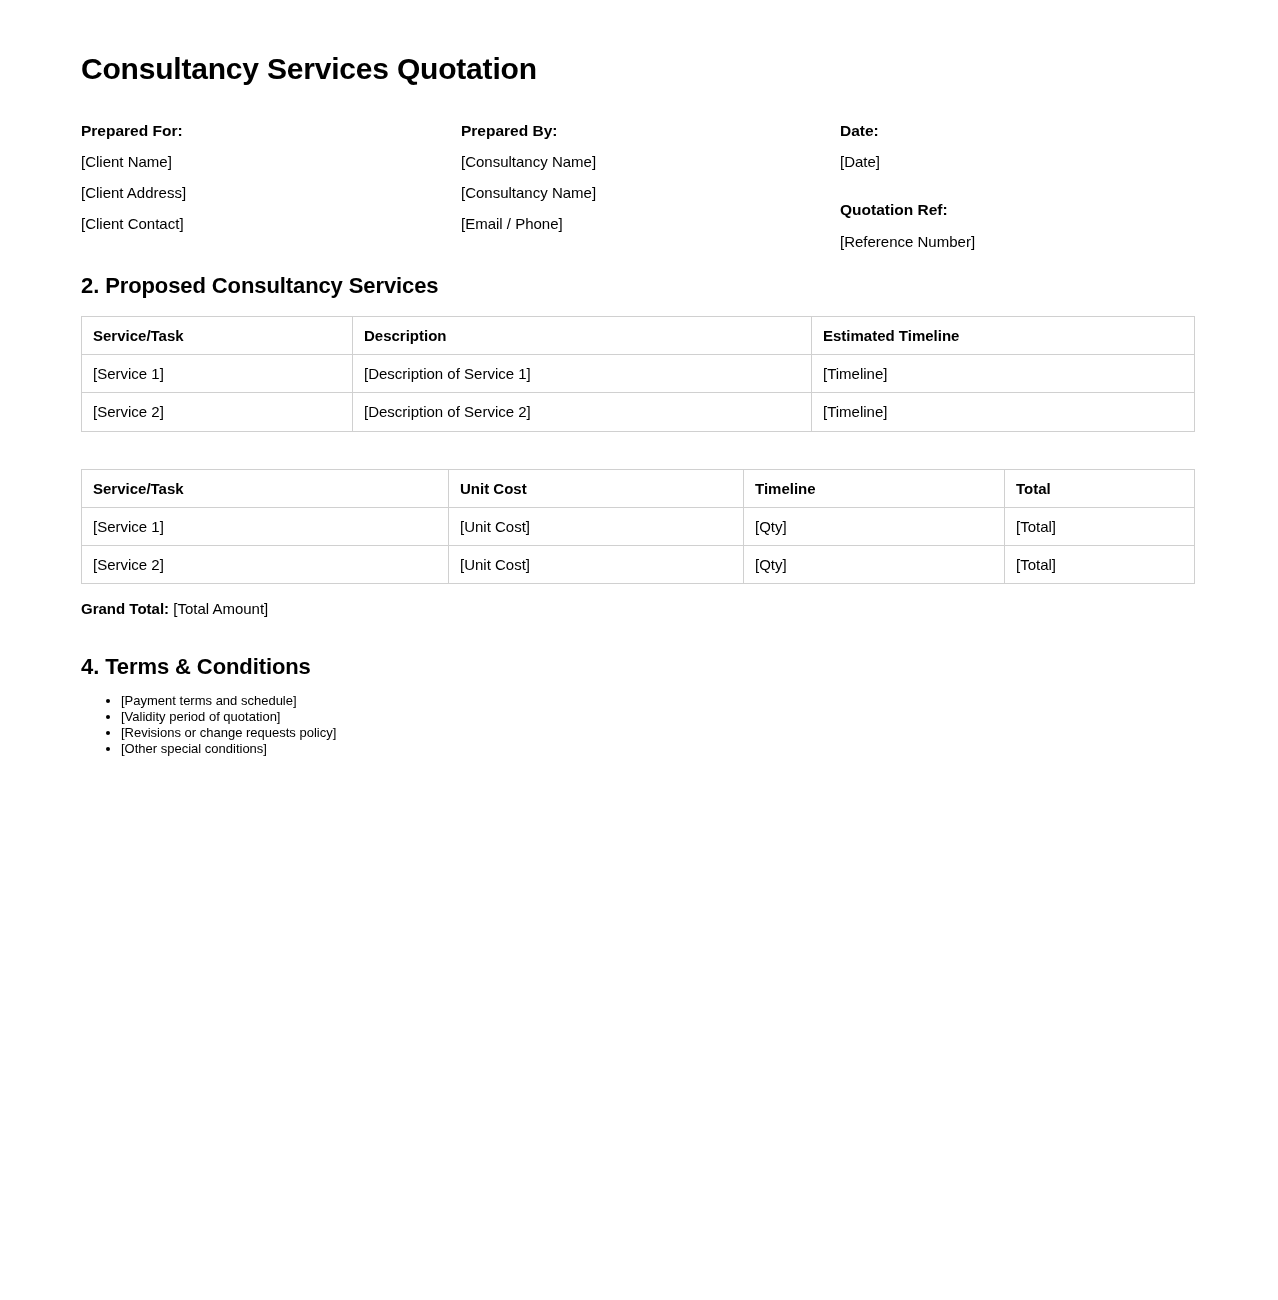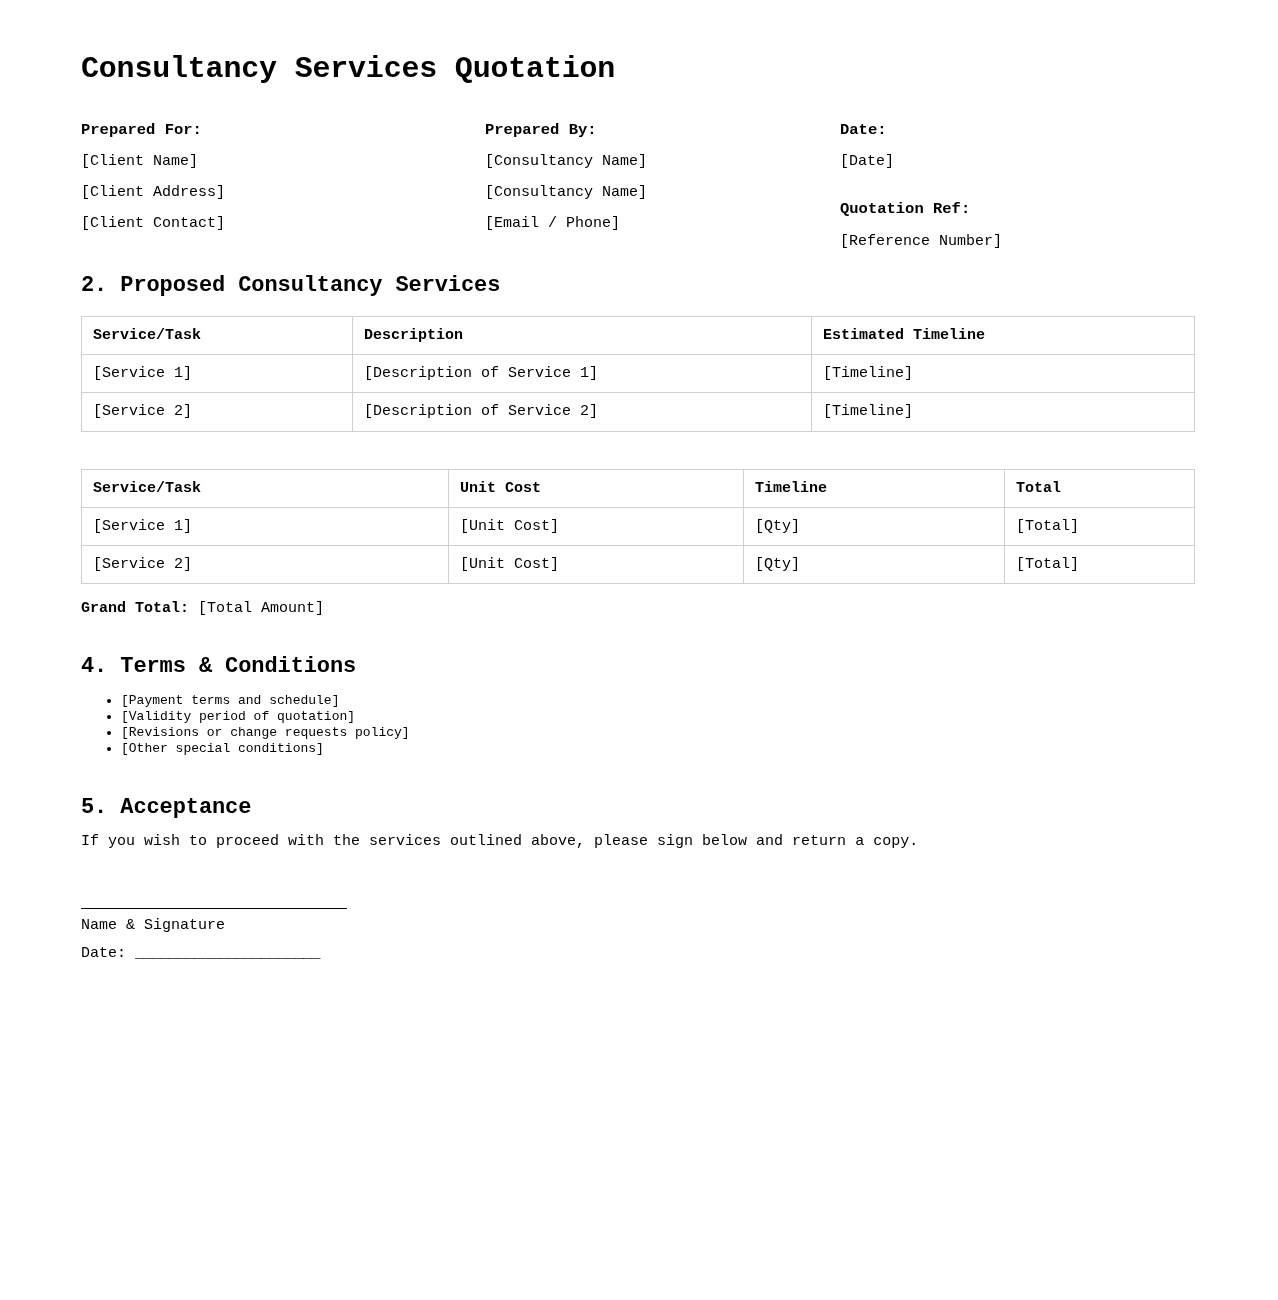--- a/index.html
+++ b/index.html
@@ -13,21 +13,20 @@
     font-family: "Liberation Sans", sans-serif;
     color: #000000;
     -webkit-font-smoothing: antialiased;
   }
   .page {
     position: relative;
     width: 1132px;
     height: 1300px;
     box-sizing: border-box;
     padding: 52px 84px 14px 81px;
-    font-family: Liberation Mono, monospace;
   }
 
   
   .doc-title {
     font-size: 30px;
     font-weight: bold;
     letter-spacing: -0.2px;
     margin: 0 0 36px 0;
     line-height: 1.15;
   }
@@ -36,21 +35,21 @@
   .meta {
     position: relative;
     height: 122px;
     margin-bottom: 28px;
   }
   .meta-col {
     position: absolute;
     top: 0;
   }
   .meta-col-1 { left: 0px; }
-  .meta-col-2 { left: 404px; }
+  .meta-col-2 { left: 380px; }
   .meta-col-3 { left: 759px; }
   .meta-label {
     font-size: 15.5px;
     font-weight: bold;
     line-height: 1.0;
     margin: 0 0 14px 0;
   }
   .meta-line {
     font-size: 15px;
     line-height: 1.0;
@@ -271,24 +270,14 @@
   <div class="section sec-gap-4">
     <h2 class="section-heading">4. Terms &amp; Conditions</h2>
     <ul class="terms-list">
       <li>[Payment terms and schedule]</li>
       <li>[Validity period of quotation]</li>
       <li>[Revisions or change requests policy]</li>
       <li>[Other special conditions]</li>
     </ul>
   </div>
 
-  <div class="section">
-    <h2 class="section-heading">5. Acceptance</h2>
-    <p class="accept-para">If you wish to proceed with the services outlined above, please sign below and return a copy.</p>
-
-    <div class="sign-block">
-      <hr class="sign-rule">
-      <div class="sign-caption">Name &amp; Signature</div>
-      <div class="date-line"><span>Date:</span> <span class="date-underscores">______________________</span></div>
-    </div>
-  </div>
 
 </div>
 
 </body></html>

